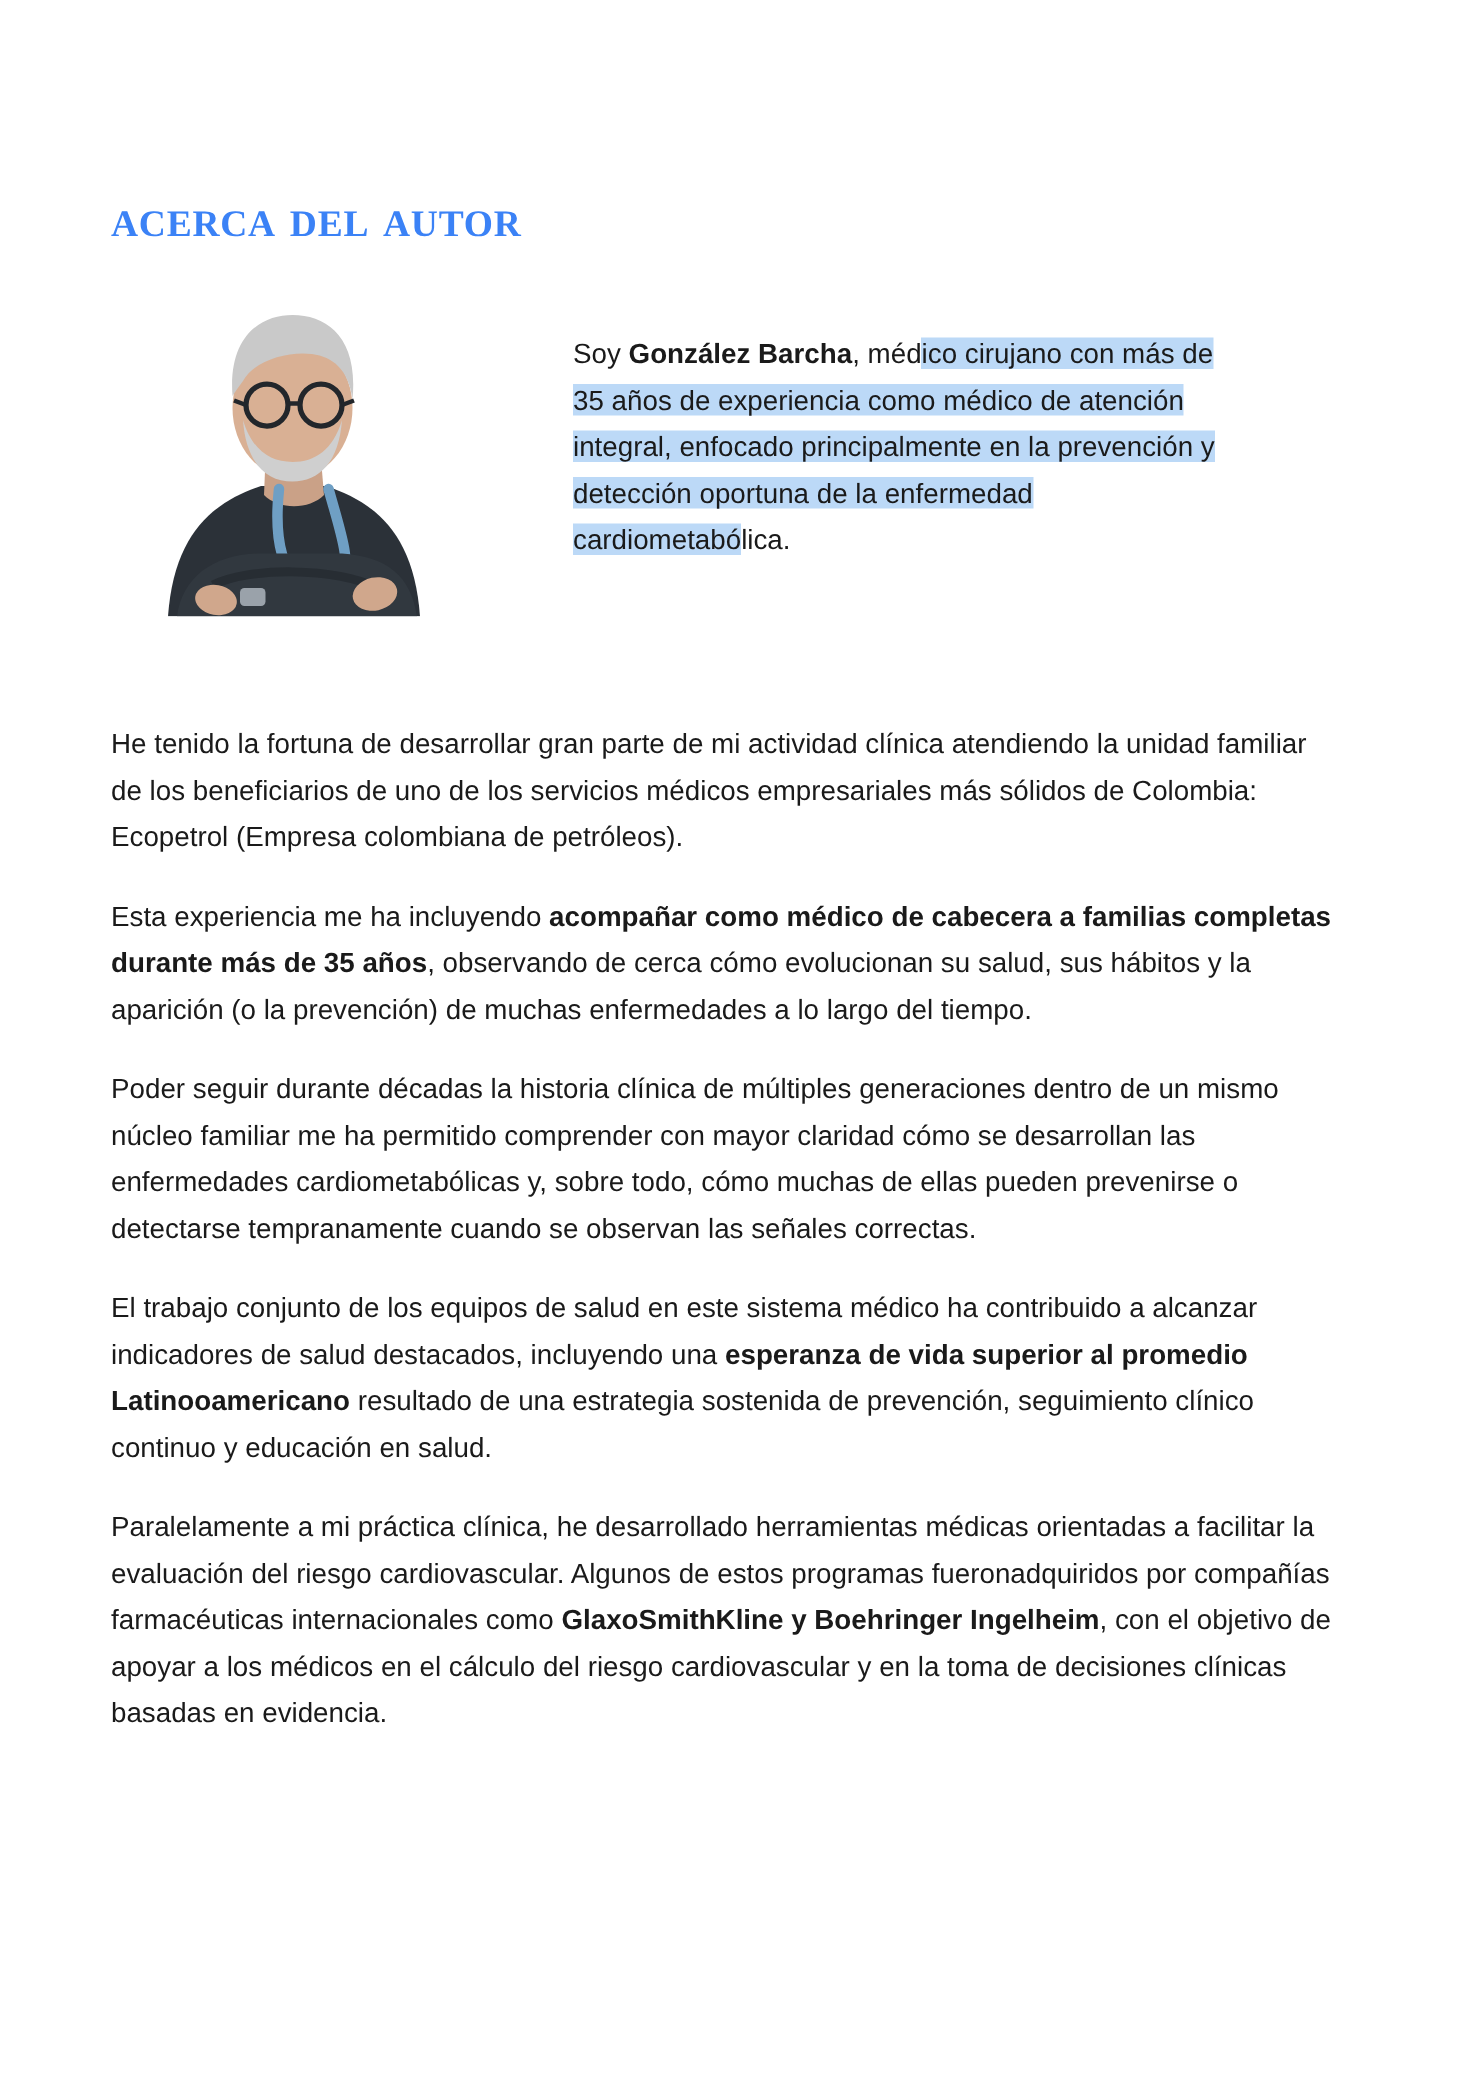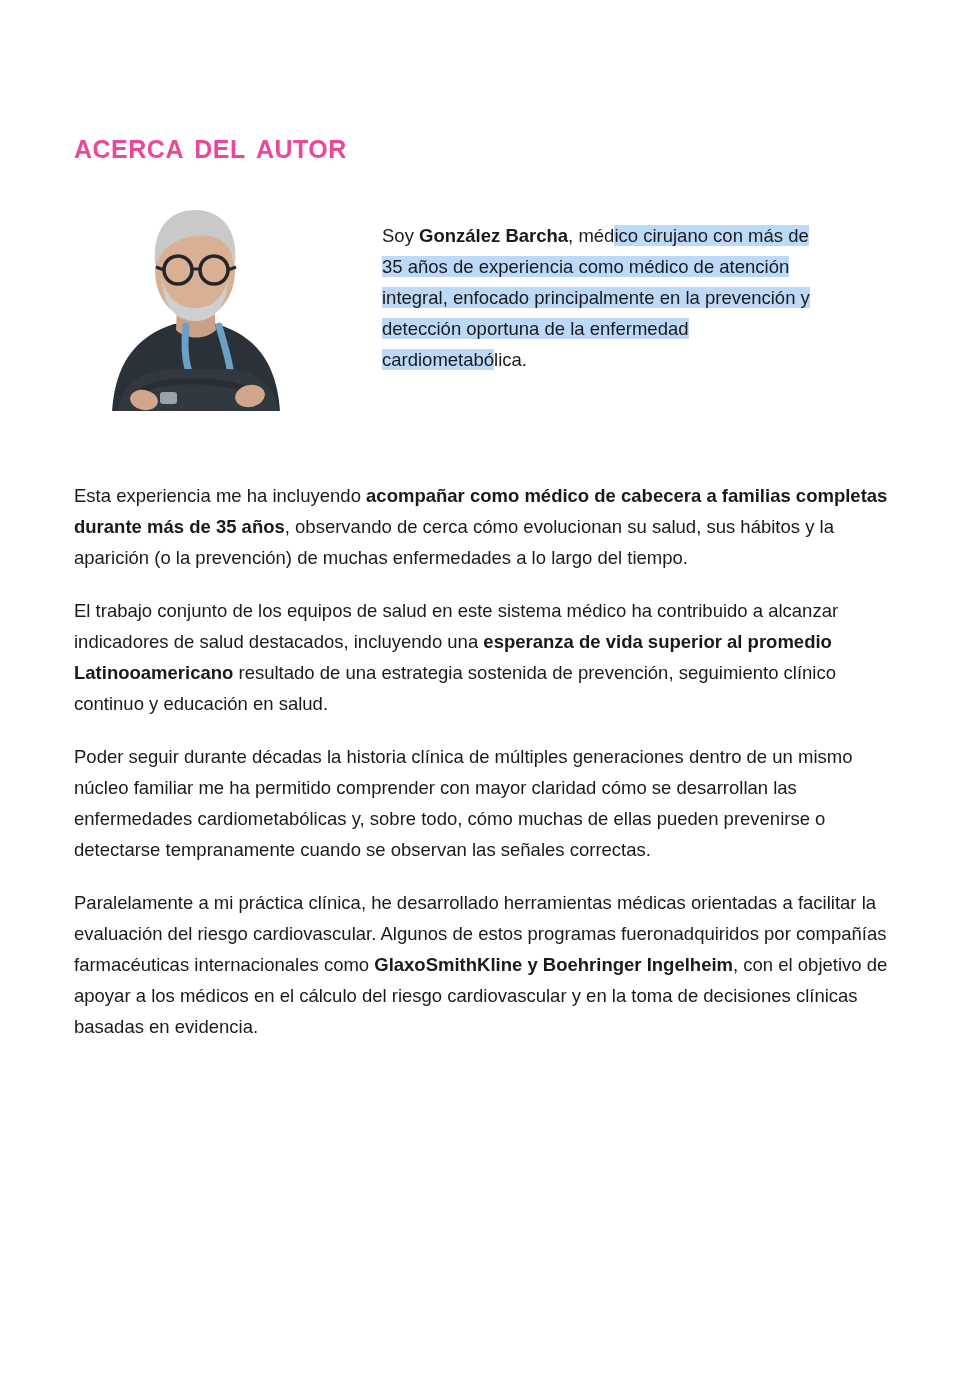--- a/index.html
+++ b/index.html
@@ -19,24 +19,24 @@
     position: relative;
     width: 978px;
     height: 1394px;
     box-sizing: border-box;
     padding: 0;
   }
   .title {
     position: absolute;
     left: 74px;
     top: 103px;
-    font-family: Liberation Sans, sans-serif;
+    font-family: Liberation Serif, serif;
     font-size: 35px;
     font-weight: bold;
-    color: #ec4899;
+    color: #3b82f6;
     letter-spacing: 0.5px;
     font-variant: small-caps;
     text-transform: lowercase;
   }
   .title::first-letter {
     font-size: 35px;
   }
   .intro-block {
     position: absolute;
     left: 82px;
@@ -127,31 +127,34 @@
     </div>
 
     <div class="intro-text">
       <span>Soy </span><span class="bold">González Barcha</span><span>, méd</span><span class="hl">ico cirujano con más de 35 años de experiencia como médico de atención integral, enfocado principalmente en la prevención y detección oportuna de la enfermedad cardiometabó</span><span>lica.</span>
     </div>
 
   </div>
 
   <div class="body-text">
 
+    <p>
+      <span>He tenido la fortuna de desarrollar gran parte de mi actividad clínica atendiendo la unidad familiar de los beneficiarios de uno de los servicios médicos empresariales más sólidos de Colombia: Ecopetrol (Empresa colombiana de petróleos).</span>
+    </p>
 
     <p>
       <span>Esta experiencia me ha incluyendo </span><span class="bold">acompañar como médico de cabecera a familias completas durante más de 35 años</span><span>, observando de cerca cómo evolucionan su salud, sus hábitos y la aparición (o la prevención) de muchas enfermedades a lo largo del tiempo.</span>
     </p>
 
     <p>
-      <span>El trabajo conjunto de los equipos de salud en este sistema médico ha contribuido a alcanzar indicadores de salud destacados, incluyendo una </span><span class="bold">esperanza de vida superior al promedio Latinooamericano</span><span> resultado de una estrategia sostenida de prevención, seguimiento clínico continuo y educación en salud.</span>
+      <span>Poder seguir durante décadas la historia clínica de múltiples generaciones dentro de un mismo núcleo familiar me ha permitido comprender con mayor claridad cómo se desarrollan las enfermedades cardiometabólicas y, sobre todo, cómo muchas de ellas pueden prevenirse o detectarse tempranamente cuando se observan las señales correctas.</span>
     </p>
 
     <p>
-      <span>Poder seguir durante décadas la historia clínica de múltiples generaciones dentro de un mismo núcleo familiar me ha permitido comprender con mayor claridad cómo se desarrollan las enfermedades cardiometabólicas y, sobre todo, cómo muchas de ellas pueden prevenirse o detectarse tempranamente cuando se observan las señales correctas.</span>
+      <span>El trabajo conjunto de los equipos de salud en este sistema médico ha contribuido a alcanzar indicadores de salud destacados, incluyendo una </span><span class="bold">esperanza de vida superior al promedio Latinooamericano</span><span> resultado de una estrategia sostenida de prevención, seguimiento clínico continuo y educación en salud.</span>
     </p>
 
     <p>
       <span>Paralelamente a mi práctica clínica, he desarrollado herramientas médicas orientadas a facilitar la evaluación del riesgo cardiovascular. Algunos de estos programas fueronadquiridos por compañías farmacéuticas internacionales como </span><span class="bold">GlaxoSmithKline  y Boehringer Ingelheim</span><span>, con el objetivo de apoyar a los médicos en el cálculo del riesgo cardiovascular y en la toma de decisiones clínicas basadas en evidencia.</span>
     </p>
 
 
   </div>
 
 </div>

